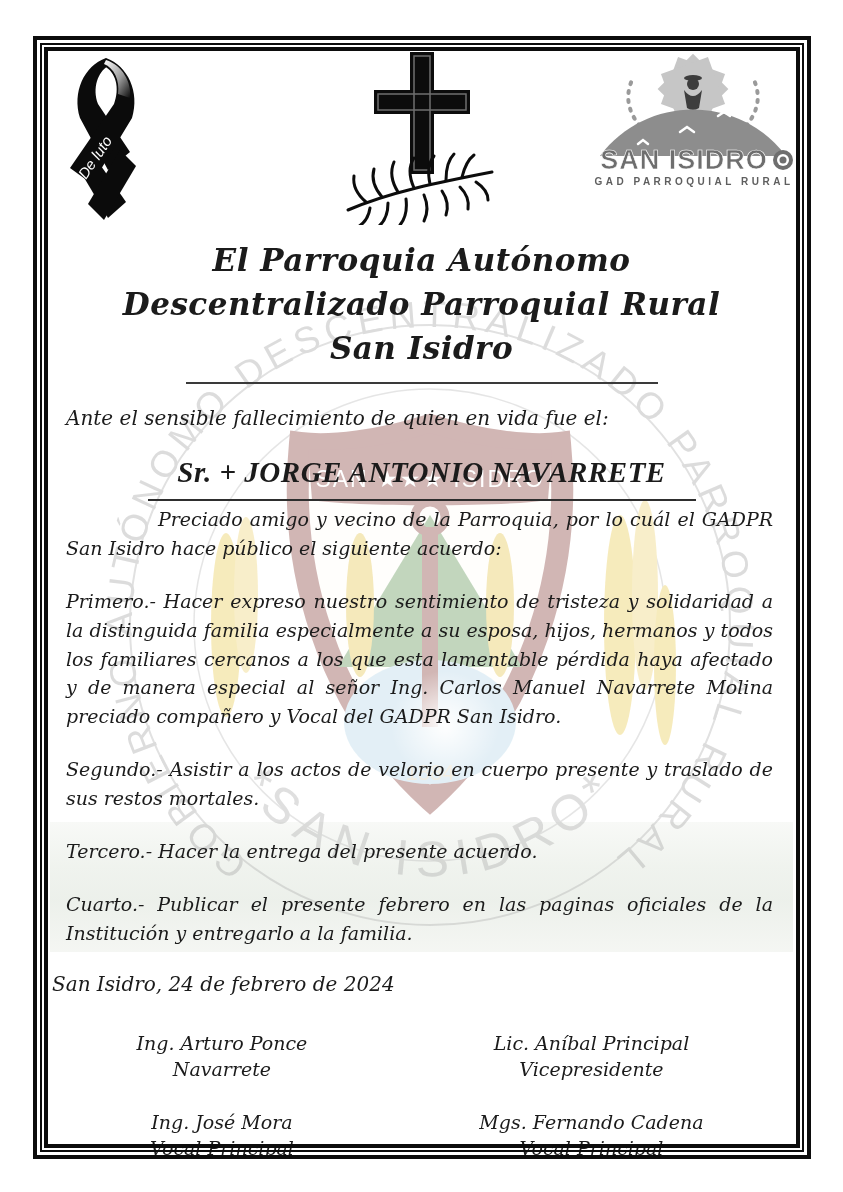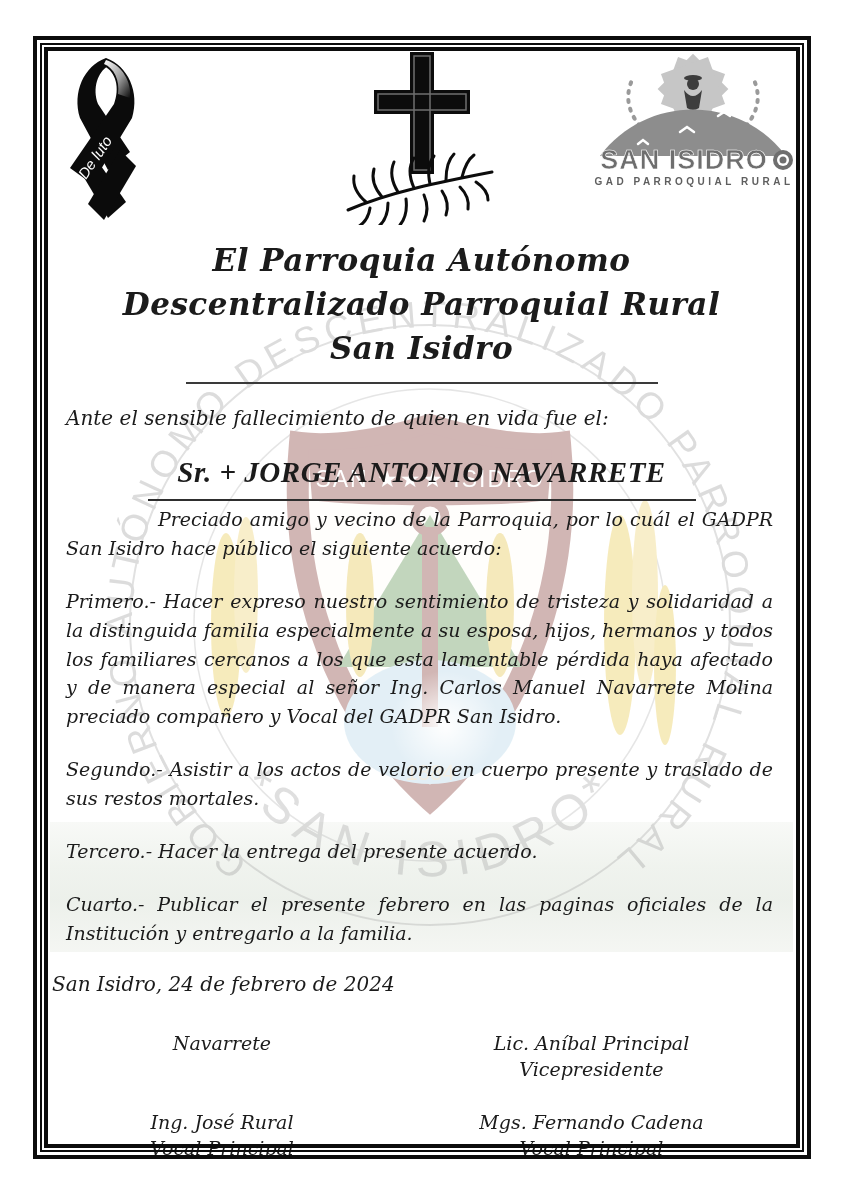--- a/index.html
+++ b/index.html
@@ -190,28 +190,29 @@
       <p>Primero.- Hacer expreso nuestro sentimiento de tristeza y solidaridad a la distinguida familia especialmente a su esposa, hijos, hermanos y todos los familiares cercanos a los que esta lamentable pérdida haya afectado y de manera especial al señor Ing. Carlos Manuel Navarrete Molina preciado compañero y Vocal del GADPR San Isidro.</p>
       <p>Segundo.- Asistir a los actos de velorio en cuerpo presente y traslado de sus restos mortales.</p>
       <p>Tercero.- Hacer la entrega del presente acuerdo.</p>
       <p>Cuarto.- Publicar el presente febrero en las paginas oficiales de la Institución y entregarlo a la familia.</p>
     </div>
 
     <div class="date-line">San Isidro, 24 de febrero de 2024</div>
 
     <div class="sig-grid">
       <div class="sig">
+        <span class="nm">Ing. Arturo Ponce</span>
         <span class="rl">Navarrete</span>
       </div>
       <div class="sig">
         <span class="nm">Lic. Aníbal Principal</span>
         <span class="rl">Vicepresidente</span>
       </div>
       <div class="sig">
-        <span class="nm">Ing. José Rural</span>
+        <span class="nm">Ing. José Mora</span>
         <span class="rl">Vocal Principal</span>
       </div>
       <div class="sig">
         <span class="nm">Mgs. Fernando Cadena</span>
         <span class="rl">Vocal Principal</span>
       </div>
     </div>
 
   </div>
 </div>

